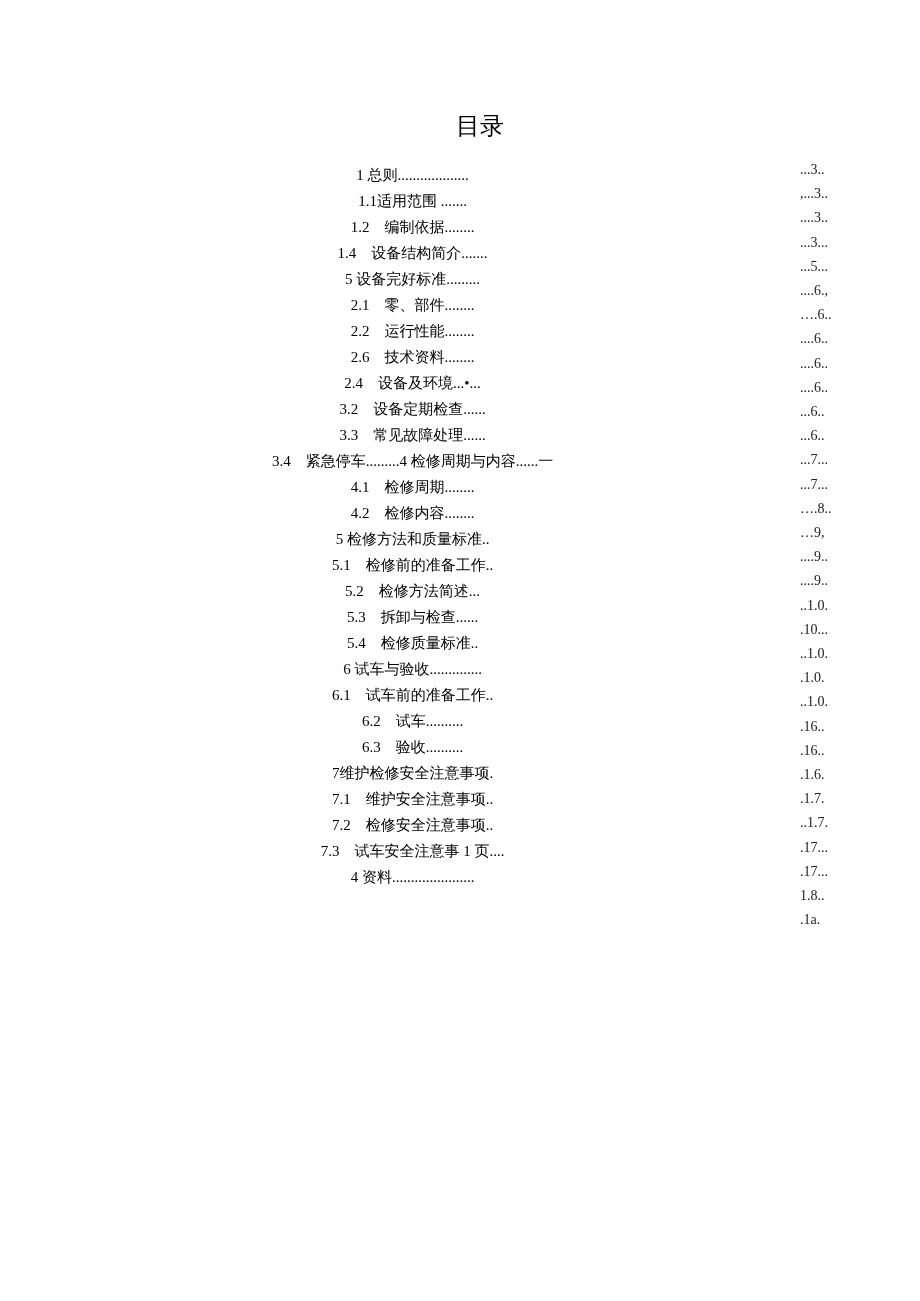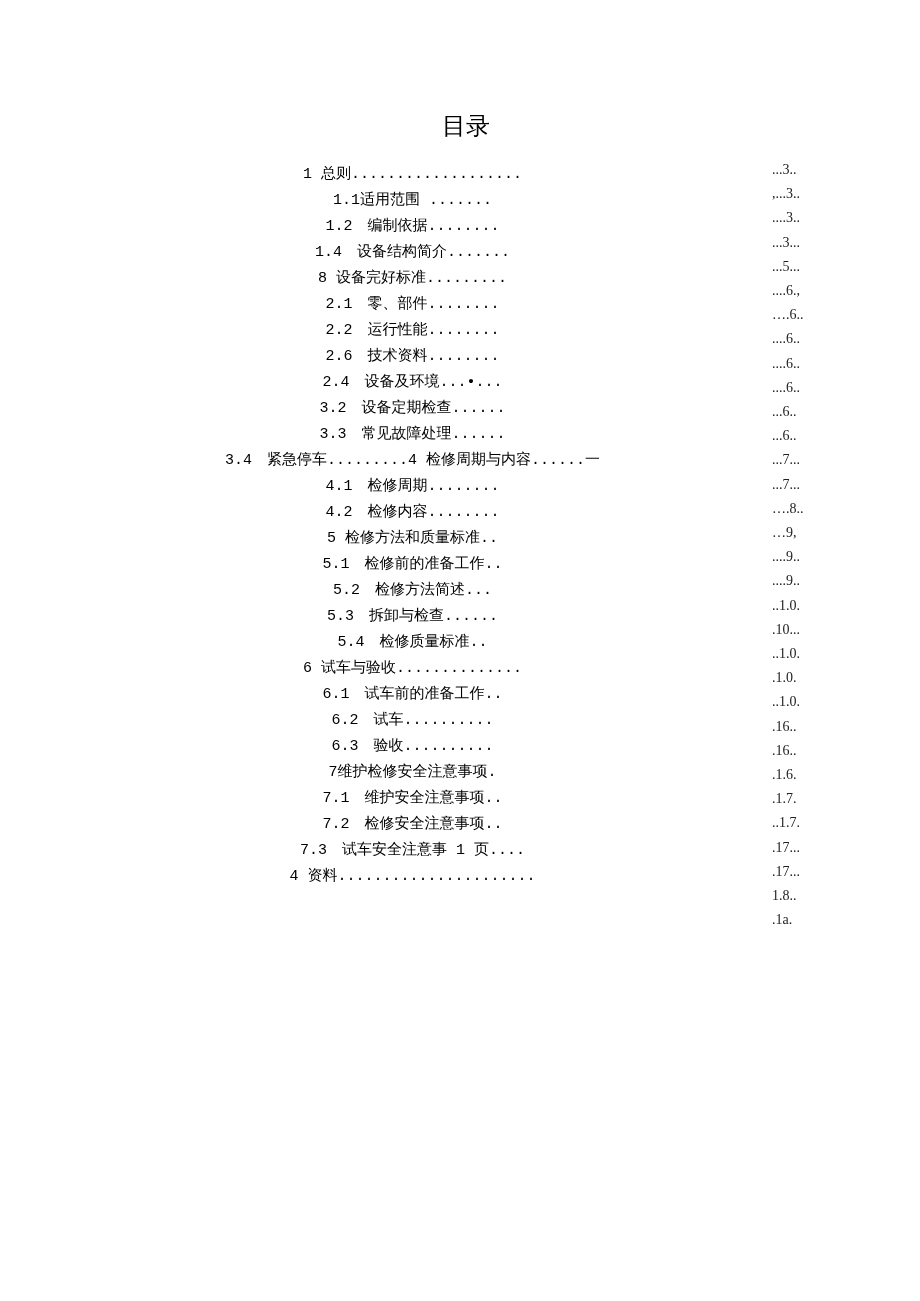--- a/index.html
+++ b/index.html
@@ -10,35 +10,34 @@
     body {
       background: #ffffff;
       width: 920px;
       height: 1301px;
       font-family: "SimSun", "宋体", serif;
       position: relative;
     }
     .page {
       padding-top: 110px;
       padding-left: 100px;
-      padding-right: 88px;
+      padding-right: 60px;
     }
     .title {
       font-size: 24px;
       text-align: center;
       width: 400px;
       margin: 0 auto 20px;
       font-weight: normal;
     }
     .toc-container {
       position: relative;
     }
     .toc-left {
       width: 625px;
-      font-family: Liberation Mono, monospace;
     }
     .toc-row {
       font-size: 15px;
       line-height: 26px;
       text-align: center;
       white-space: nowrap;
     }
     .toc-right {
       position: absolute;
       top: -4px;
@@ -57,21 +56,21 @@
 <body>
 
 <div class="page">
   <h1 class="title">目录</h1>
   <div class="toc-container">
     <div class="toc-left" id="toc-left">
         <div class="toc-row">1 总则...................</div>
         <div class="toc-row">1.1适用范围 .......</div>
         <div class="toc-row">1.2　编制依据........</div>
         <div class="toc-row">1.4　设备结构简介.......</div>
-        <div class="toc-row">8 设备完好标准.........</div>
+        <div class="toc-row">5 设备完好标准.........</div>
         <div class="toc-row">2.1　零、部件........</div>
         <div class="toc-row">2.2　运行性能........</div>
         <div class="toc-row">2.6　技术资料........</div>
         <div class="toc-row">2.4　设备及环境...•...</div>
         <div class="toc-row">3.2　设备定期检查......</div>
         <div class="toc-row">3.3　常见故障处理......</div>
         <div class="toc-row">3.4　紧急停车.........4 检修周期与内容......一</div>
         <div class="toc-row">4.1　检修周期........</div>
         <div class="toc-row">4.2　检修内容........</div>
         <div class="toc-row">5 检修方法和质量标准..</div>

